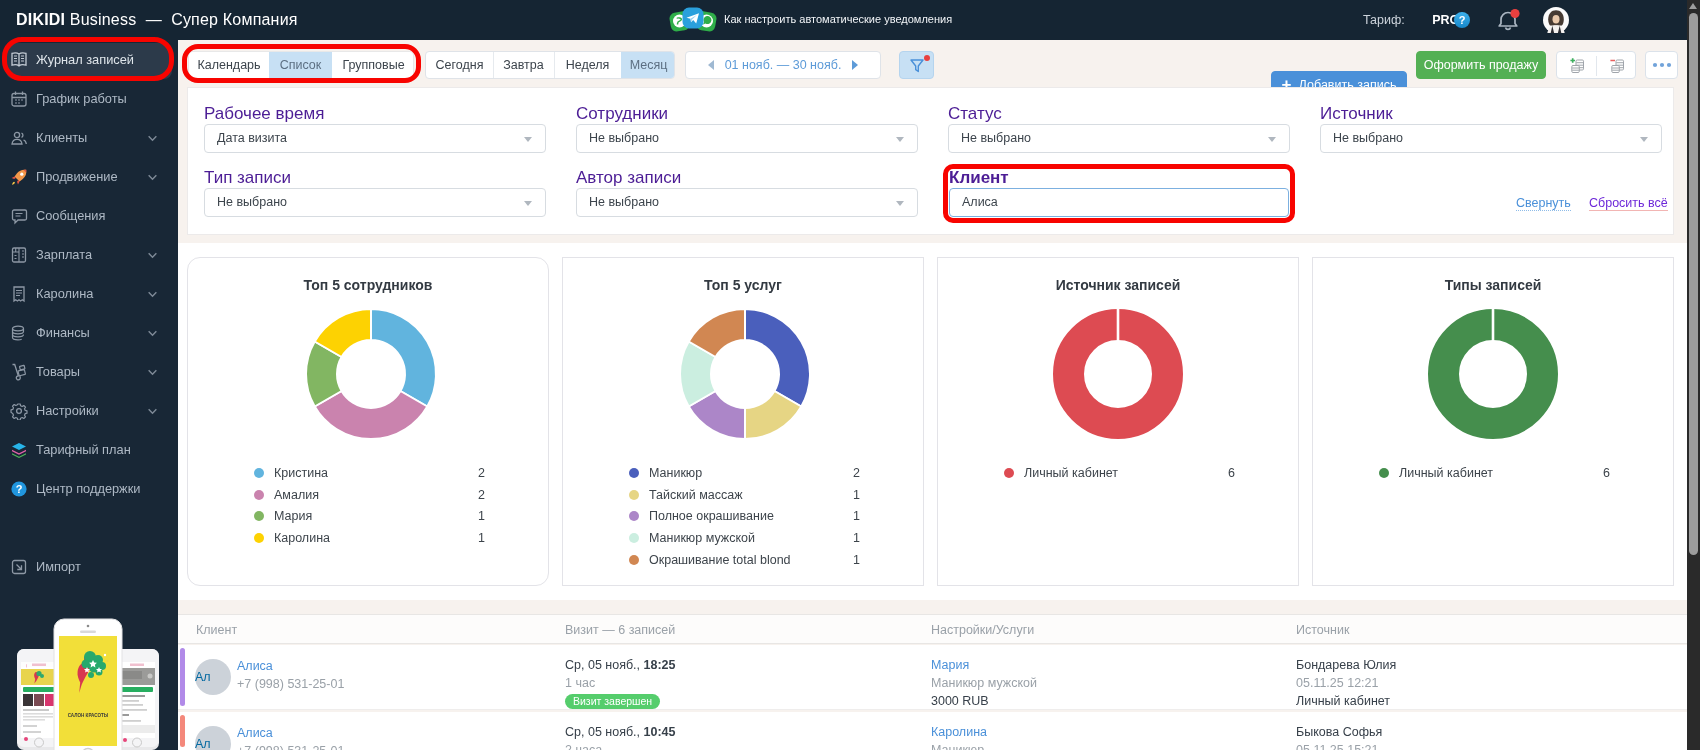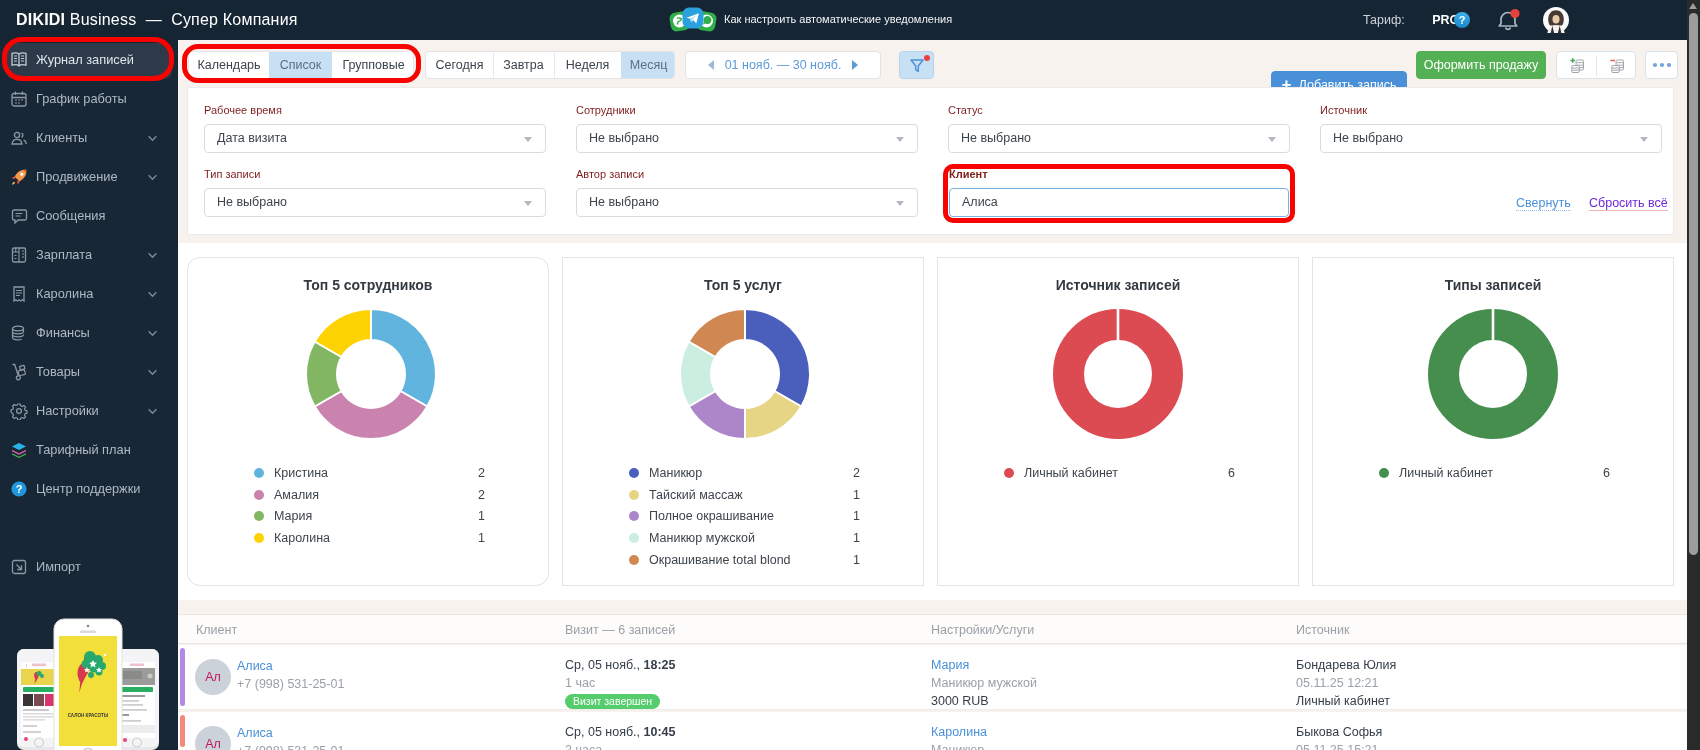--- a/index.html
+++ b/index.html
@@ -21,36 +21,36 @@
 #active-item{position:absolute;left:6px;top:1px;width:166px;height:36px;background:#2c3a4a;border-radius:8px;}
 
 .ann{position:absolute;border:5px solid #f80400;border-radius:16px;}
 
 .btn{position:absolute;top:51px;height:28px;background:#fff;border:1px solid #dfe3e8;border-radius:4px;font-size:12.5px;color:#3c444c;text-align:center;line-height:26px;overflow:hidden;}
 .seg{position:absolute;top:0;height:26px;line-height:26px;text-align:center;white-space:nowrap;}
 .seg.sel{background:#c7e0f4;color:#5c6f82;}
 .segdiv{position:absolute;top:0;width:1px;height:26px;background:#e6eaee;}
 
 #filter{position:absolute;left:187px;top:87px;width:1487px;height:148px;background:#fff;border:1px solid #eceaea;}
-.flabel{position:absolute;font-size:11px;font-weight:400;color:#7f1d1d;}
+.flabel{position:absolute;font-size:17px;font-weight:400;color:#4c1d95;}
 .fdrop{position:absolute;width:342px;height:29px;background:#fff;border:1px solid #d7dce1;border-radius:4px;font-size:12.5px;color:#3c444c;line-height:27px;padding-left:12px;}
 .fdrop:after{content:"";} .fdrop.dd:after{content:"";position:absolute;right:13px;top:12px;border-left:4.5px solid transparent;border-right:4.5px solid transparent;border-top:5px solid #b0b7bf;}
 
 .card{position:absolute;top:257px;width:362px;height:329px;background:#fff;border:1px solid #e3e3e8;}
 .ctitle{position:absolute;top:19px;width:100%;text-align:center;font-size:14px;font-weight:700;color:#333a42;}
 .lrow{position:absolute;left:0;width:100%;height:22px;}
 .ldot{position:absolute;left:66px;top:6px;width:10px;height:10px;border-radius:50%;}
 .ltxt{position:absolute;left:86px;top:4px;font-size:12.5px;color:#3d444b;}
 .lnum{position:absolute;right:63px;top:4px;font-size:12.5px;color:#3d444b;}
 
 #thead{position:absolute;left:178px;top:614px;width:1509px;height:30px;background:#fdfcfb;border-top:1px solid #e8e6e4;border-bottom:1px solid #e8e6e4;}
 .th{position:absolute;top:8px;font-size:12.5px;color:#9aa1a8;}
 .trow{position:absolute;left:178px;width:1509px;background:#fff;}
 .rbar{position:absolute;left:2px;top:3px;bottom:3px;width:5px;border-radius:3px;}
-.avatar{position:absolute;left:17px;top:14px;width:36px;height:36px;border-radius:50%;background:#ccd2d9;color:#be185d;font-size:12.5px;text-align:center;line-height:36px;}
+.avatar{position:absolute;left:17px;top:14px;width:36px;height:36px;border-radius:50%;background:#ccd2d9;color:#0369a1;font-size:12.5px;line-height:36px;}
 .blue{color:#4a90d9;}
 .gray{color:#9aa1a8;}
 .pill{position:absolute;display:inline-block;height:15px;line-height:15px;padding:0 8px;background:#55cd6c;color:#fff;font-size:10.5px;border-radius:8px;}
 
 #sbar{position:absolute;left:1687px;top:0;width:13px;height:750px;background:#2a2a2a;}
 #sthumb{position:absolute;left:2px;top:13px;width:9px;height:542px;background:#9d9d9d;border-radius:5px;}
 #sarrow{position:absolute;left:2px;top:3px;width:0;height:0;border-left:4.5px solid transparent;border-right:4.5px solid transparent;border-bottom:6px solid #9d9d9d;}
 </style></head>
 <body>
 <div id="topbar">

